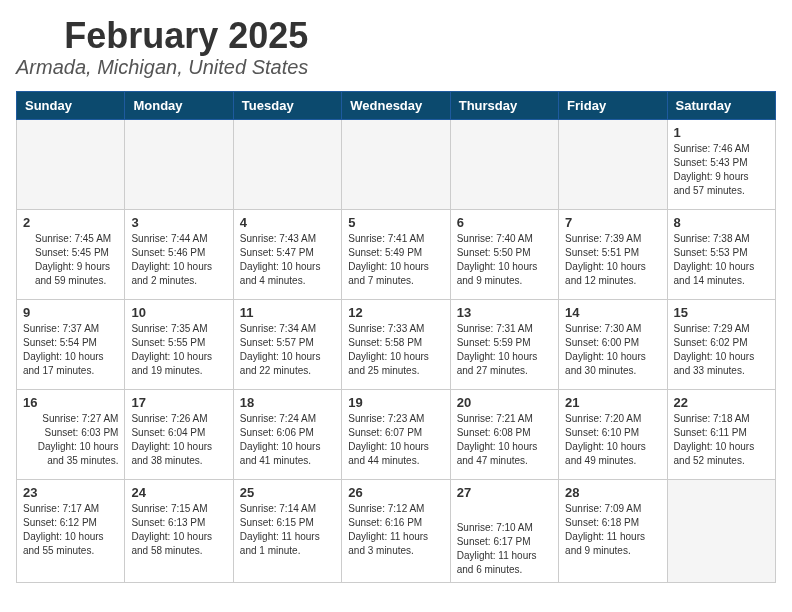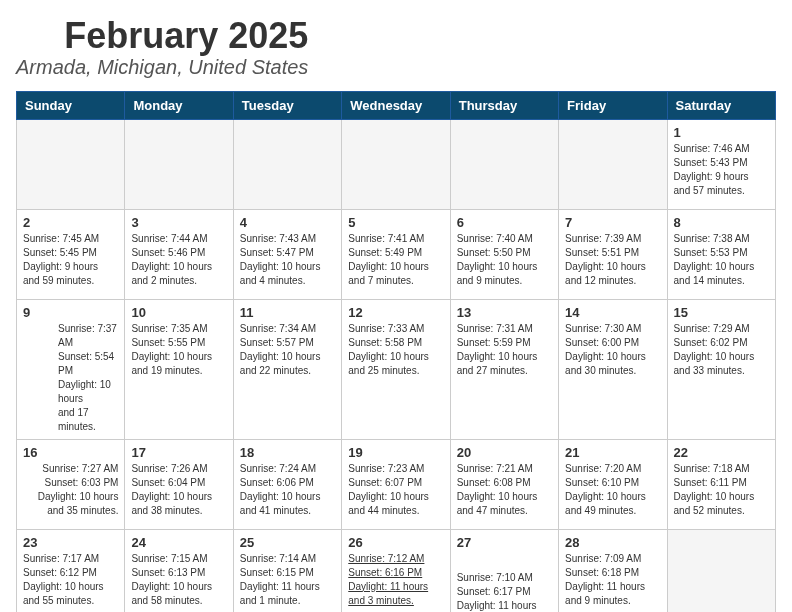--- a/index.html
+++ b/index.html
@@ -123,21 +123,21 @@
           <span class="day-num">1</span>
           <div class="day-info" style="white-space: pre-line;">Sunrise: 7:46 AM
 Sunset: 5:43 PM
 Daylight: 9 hours
 and 57 minutes.</div>
         </td>
       </tr>
       <tr class="week-row">
         <td>
           <span class="day-num">2</span>
-          <div class="day-info" style="white-space: pre-line;">Sunrise: 7:45 AM
+          <div class="day-info" style="white-space: pre-line; margin-left: 12px;">Sunrise: 7:45 AM
 Sunset: 5:45 PM
 Daylight: 9 hours
 and 59 minutes.</div>
         </td>
         <td>
           <span class="day-num">3</span>
           <div class="day-info" style="white-space: pre-line;">Sunrise: 7:44 AM
 Sunset: 5:46 PM
 Daylight: 10 hours
 and 2 minutes.</div>
@@ -174,21 +174,21 @@
           <span class="day-num">8</span>
           <div class="day-info" style="white-space: pre-line;">Sunrise: 7:38 AM
 Sunset: 5:53 PM
 Daylight: 10 hours
 and 14 minutes.</div>
         </td>
       </tr>
       <tr class="week-row">
         <td>
           <span class="day-num">9</span>
-          <div class="day-info" style="white-space: pre-line; margin-left: 35px;">Sunrise: 7:37 AM
+          <div class="day-info" style="white-space: pre-line;">Sunrise: 7:37 AM
 Sunset: 5:54 PM
 Daylight: 10 hours
 and 17 minutes.</div>
         </td>
         <td>
           <span class="day-num">10</span>
           <div class="day-info" style="white-space: pre-line;">Sunrise: 7:35 AM
 Sunset: 5:55 PM
 Daylight: 10 hours
 and 19 minutes.</div>
@@ -297,21 +297,21 @@
         </td>
         <td>
           <span class="day-num">25</span>
           <div class="day-info" style="white-space: pre-line;">Sunrise: 7:14 AM
 Sunset: 6:15 PM
 Daylight: 11 hours
 and 1 minute.</div>
         </td>
         <td>
           <span class="day-num">26</span>
-          <div class="day-info" style="white-space: pre-line; text-decoration: underline;">Sunrise: 7:12 AM
+          <div class="day-info" style="white-space: pre-line;">Sunrise: 7:12 AM
 Sunset: 6:16 PM
 Daylight: 11 hours
 and 3 minutes.</div>
         </td>
         <td>
           <span class="day-num">27</span>
           <div class="day-info" style="white-space: pre-line; margin-top: 21px;">Sunrise: 7:10 AM
 Sunset: 6:17 PM
 Daylight: 11 hours
 and 6 minutes.</div>

